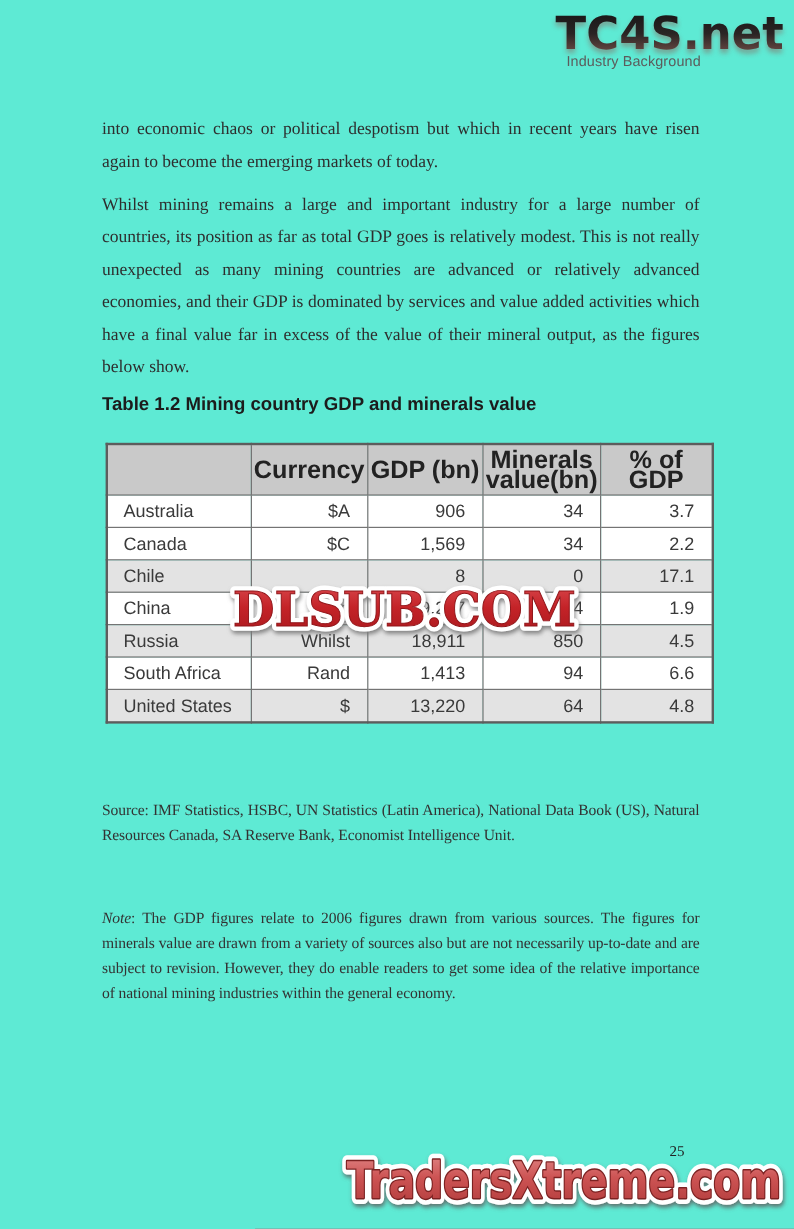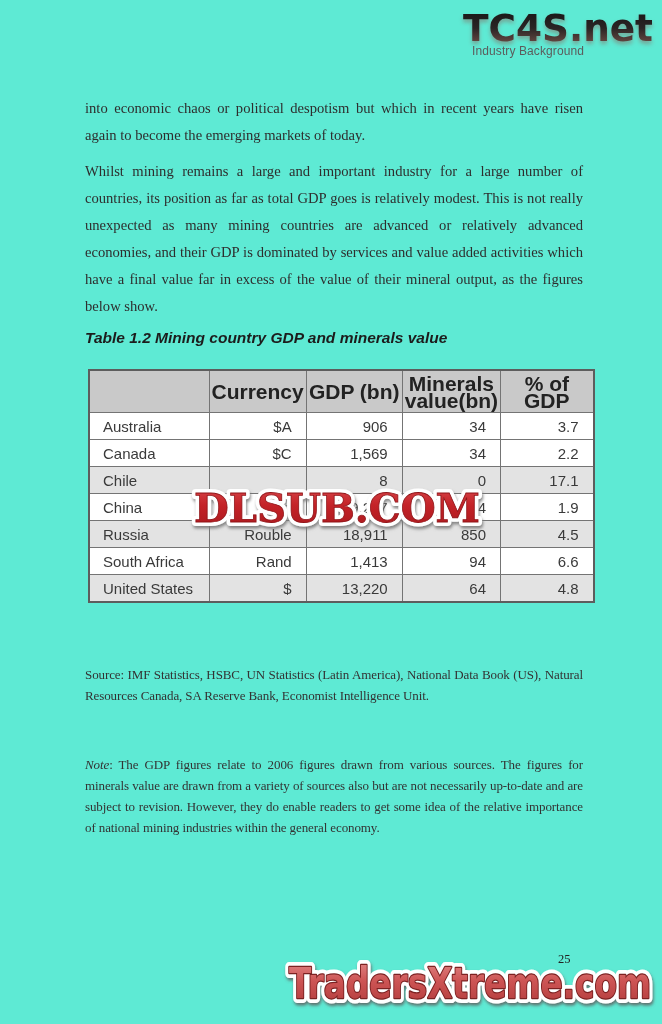--- a/index.html
+++ b/index.html
@@ -17,21 +17,21 @@
   .para{
     position:absolute;left:85px;width:498px;margin:0;
     font-family:"Liberation Serif","DejaVu Serif",serif;
     font-size:14.6px;line-height:27px;text-align:justify;color:#2e2e2e;
   }
   .p1{top:95px}
   .p2{top:158px}
   
   .tbl-title{
     position:absolute;left:85px;top:329px;margin:0;
-    font-size:15.5px;font-weight:bold;color:#1c1c1c;font-style:italic;
+    font-size:15.5px;font-weight:bold;color:#1c1c1c;
   }
   .gdp-table{
     position:absolute;left:88px;top:369px;border-collapse:collapse;
     border:2px solid #5d5d5d;font-size:15px;color:#3a3a3a;table-layout:fixed;
   }
   .gdp-table th{
     background:#c9c9c9;font-weight:bold;vertical-align:middle;
     border:1px solid #747474;height:41px;line-height:17px;padding:0 2px;
     font-size:21px;color:#222;
   }
@@ -129,21 +129,21 @@
       </tr>
       <tr>
         <td class="c-country">China</td>
         <td class="c-num">Yuan</td>
         <td class="c-num">19,217</td>
         <td class="c-num">3,74</td>
         <td class="c-num">1.9</td>
       </tr>
       <tr class="alt">
         <td class="c-country">Russia</td>
-        <td class="c-num">Rouble</td>
+        <td class="c-num">Whilst</td>
         <td class="c-num">18,911</td>
         <td class="c-num">850</td>
         <td class="c-num">4.5</td>
       </tr>
       <tr>
         <td class="c-country">South Africa</td>
         <td class="c-num">Rand</td>
         <td class="c-num">1,413</td>
         <td class="c-num">94</td>
         <td class="c-num">6.6</td>

